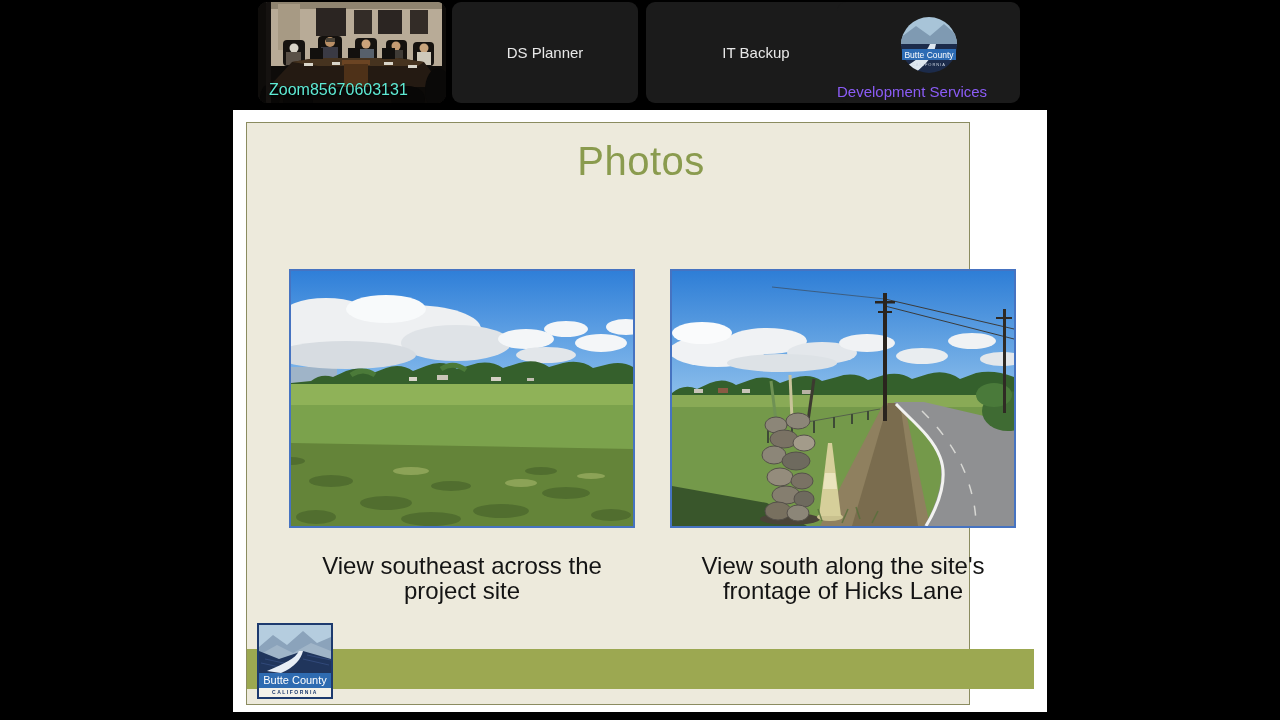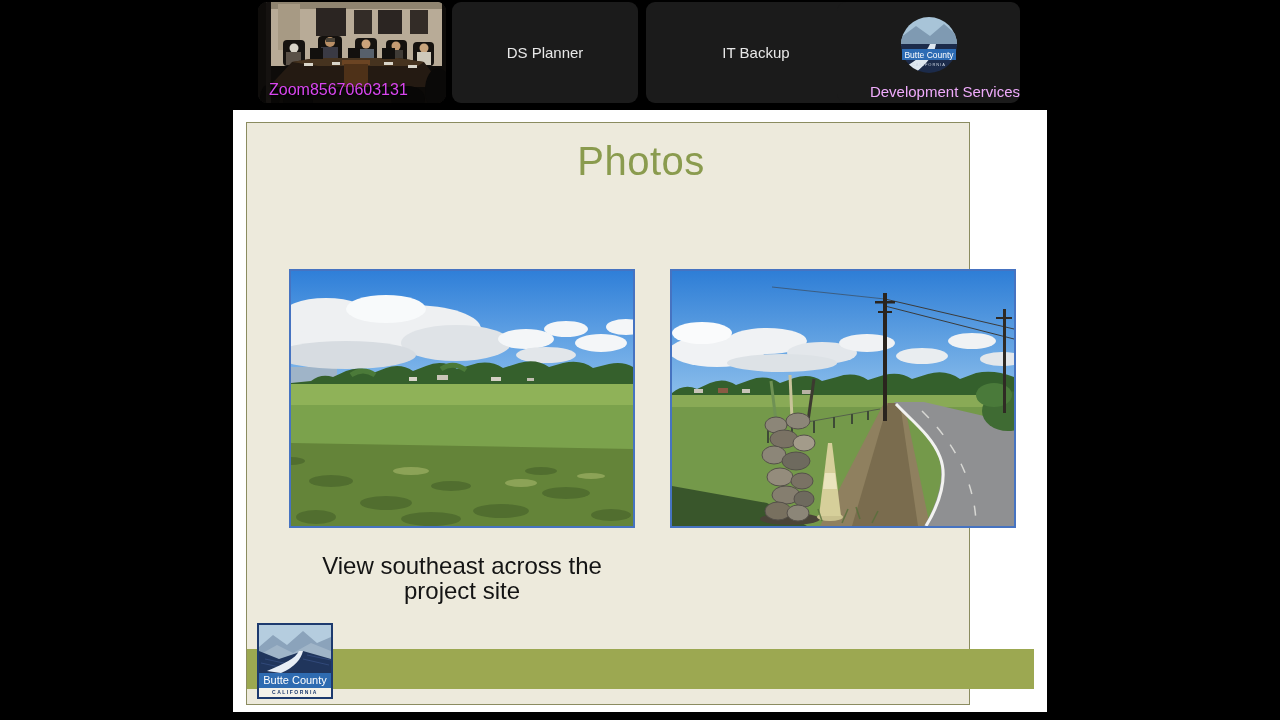--- a/index.html
+++ b/index.html
@@ -5,24 +5,24 @@
   * { margin:0; padding:0; box-sizing:border-box; }
   html,body { width:1280px; height:720px; background:#000; overflow:hidden;
               font-family:"Liberation Sans", sans-serif; }
   #stage { position:absolute; left:0; top:0; width:1280px; height:720px; background:#000; }
 
   
   .tile { position:absolute; top:2px; height:101px; background:#1b1b1b;
           border-radius:9px; overflow:hidden; }
   .tile-label-center { width:100%; height:100%; display:flex; align-items:center;
           justify-content:center; color:#e8e8e8; font-size:15px; }
-  .tile-label-bottom { position:absolute; left:11px; bottom:4px; color:#d946ef;
+  .tile-label-bottom { position:absolute; left:11px; bottom:4px; color:#5eead4;
           font-size:16px; text-shadow:0 1px 2px rgba(0,0,0,.8); }
-  .tile-label-bottom-center { position:absolute; left:0; right:0; bottom:3px; text-align:right;
-          color:#f0abfc; font-size:15px; }
+  .tile-label-bottom-center { position:absolute; left:0; right:0; bottom:3px; text-align:left;
+          color:#8b5cf6; font-size:15px; }
   .tile-cam svg { display:block; }
   .circle-logo { position:absolute; left:50%; top:14px; transform:translateX(-50%); }
 
   
   #slide { position:absolute; left:233px; top:110px; width:814px; height:602px; background:#fff; }
   #panel { position:absolute; left:13px; top:12px; width:724px; height:583px;
            background:#edeadc; border:1px solid #8b8c60; }
   #slide-title { position:absolute; left:0; top:16px; width:788px; text-align:center;
            font-size:40px; color:#8a9b4e; letter-spacing:.5px; }
   .photo { position:absolute; width:346px; height:259px; border:2px solid #4673c1;
@@ -281,20 +281,21 @@
           <g stroke="#55703a" stroke-width="1.5" opacity="0.8">
             <line x1="150" y1="250" x2="146" y2="238"></line>
             <line x1="170" y1="252" x2="176" y2="238"></line>
             <line x1="188" y1="248" x2="184" y2="236"></line>
             <line x1="200" y1="252" x2="206" y2="240"></line>
           </g>
         </svg>
       </div>
 
       <div class="caption" id="caption-left">View southeast across the project site</div>
+      <div class="caption" id="caption-right">View south along the site's frontage of Hicks Lane</div>
 
       <div id="accent-bar"></div>
 
       <div id="footer-logo">
         <svg width="72" height="48" viewBox="0 0 72 48">
           <rect width="72" height="48" fill="#b5cddf"></rect>
           <path d="M0,22 L14,10 L28,20 L44,6 L58,18 L72,12 L72,48 L0,48 Z" fill="#8ba3bb"></path>
           <path d="M0,30 L18,20 L34,28 L52,18 L72,26 L72,48 L0,48 Z" fill="#a9bccd" opacity="0.7"></path>
           <path d="M0,26 L20,34 L44,26 L72,34 L72,48 L0,48 Z" fill="#20355c"></path>
           <g stroke="#31497a" stroke-width="1">

